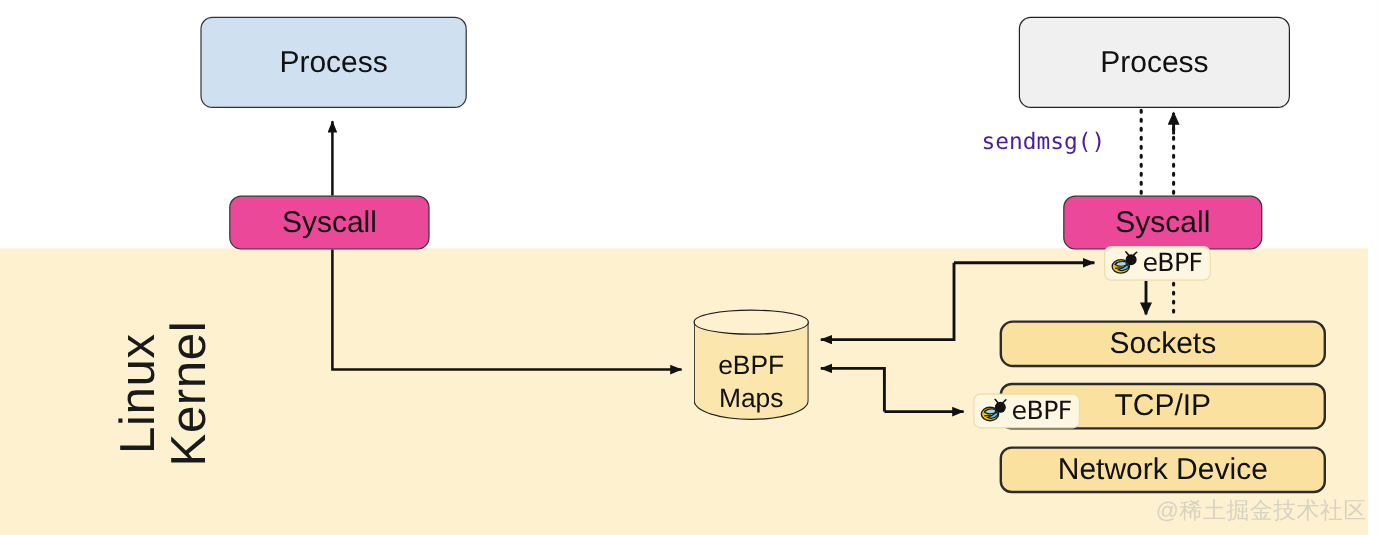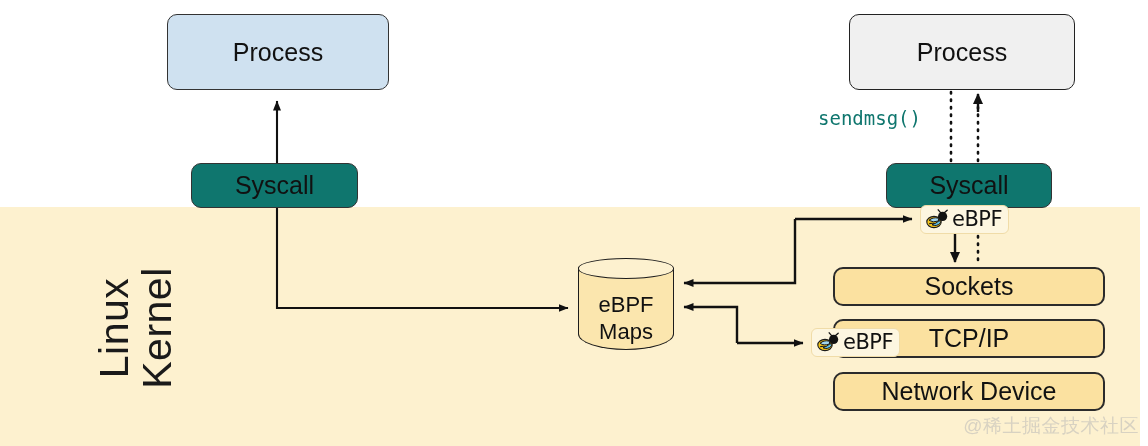--- a/index.html
+++ b/index.html
@@ -42,30 +42,30 @@
     border:1.6px solid #2b2b2b;
     border-radius:10px;
     display:flex;
     align-items:center;
     justify-content:center;
     font-size:25px;
     color:#111111;
     text-align:left;
   }
   .box.blue   { background:#cfe1f0; border-color:#333; }
-  .box.gray   { background:#0f766e; border-color:#333; }
+  .box.gray   { background:#ec4899; border-color:#333; }
   .box.white  { background:#f0f0f0; border-color:#222; }
   .box.amber  { background:#fbe1a0; border-color:#2b2b2b; border-width:2px; }
 
   
   #process-left  { left:167px;  top:14px;  width:222px; height:76px; }
   #syscall-left  { left:191px;  top:163px; width:167px; height:45px; }
   #process-right { left:849px;  top:14px;  width:226px; height:76px; }
   #syscall-right { left:886px;  top:163px; width:166px; height:45px; }
-  #sockets       { left:833px;  top:267px; width:272px; height:39px; }
+  #sockets       { left:833px;  top:267px; width:272px; height:39px;border-radius:11px; }
   #tcpip         { left:833px;  top:319px; width:272px; height:39px; }
   #netdev        { left:833px;  top:372px; width:272px; height:39px; }
 
   
   .cylinder {
     position:absolute;
     left:578px; top:258px;
     width:96px; height:102px;
   }
   .cyl-body {
@@ -120,21 +120,21 @@
     letter-spacing:-0.5px;
   }
   .ebpf-text .e   { font-weight:400; }
   .ebpf-text .bpf { font-weight:400; letter-spacing:-0.5px; }
 
   
   .mono-label {
     position:absolute;
     font-family:"DejaVu Sans Mono", monospace;
     font-size:19px;
-    color:#0f766e;
+    color:#4c1d95;
     white-space:nowrap;
   }
   #label-sendmsg { left:818px; top:107px; }
   #label-recvmsg { left:992px; top:107px; }
 
   
   #wires {
     position:absolute; left:0; top:0;
     width:1148px; height:446px;
     pointer-events:none;

